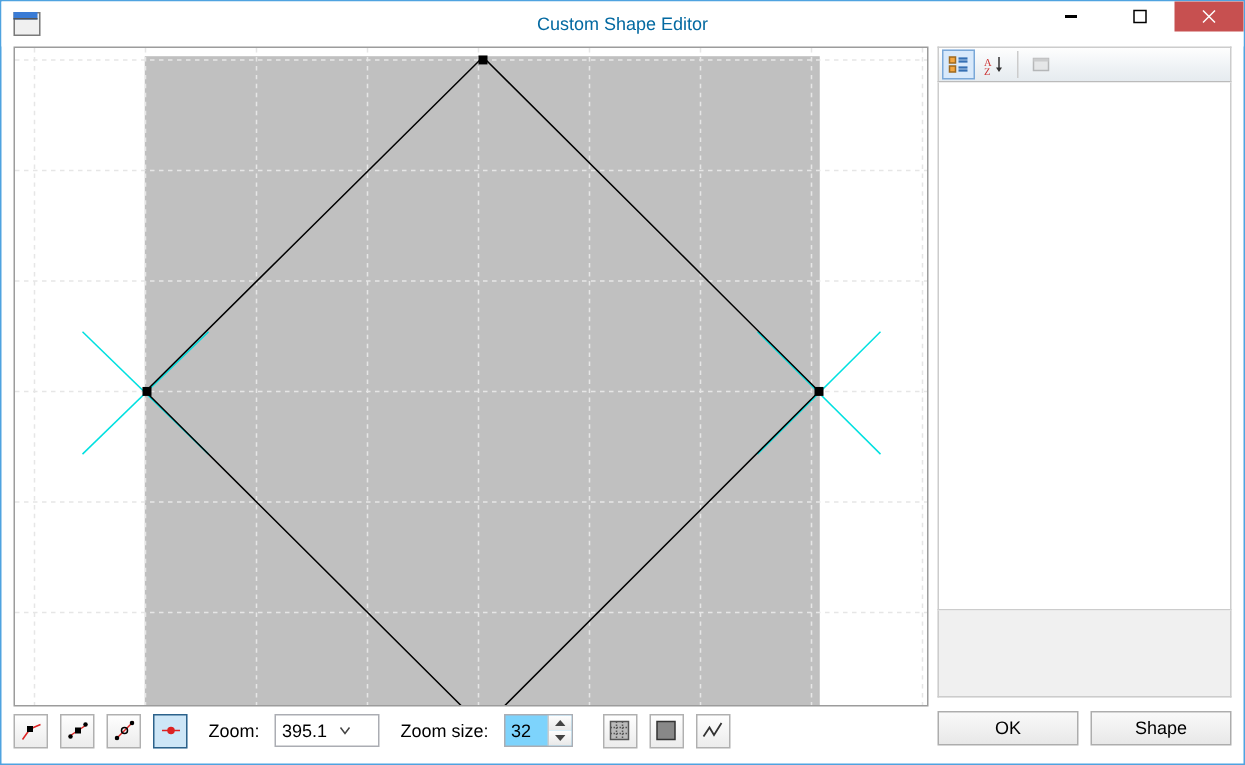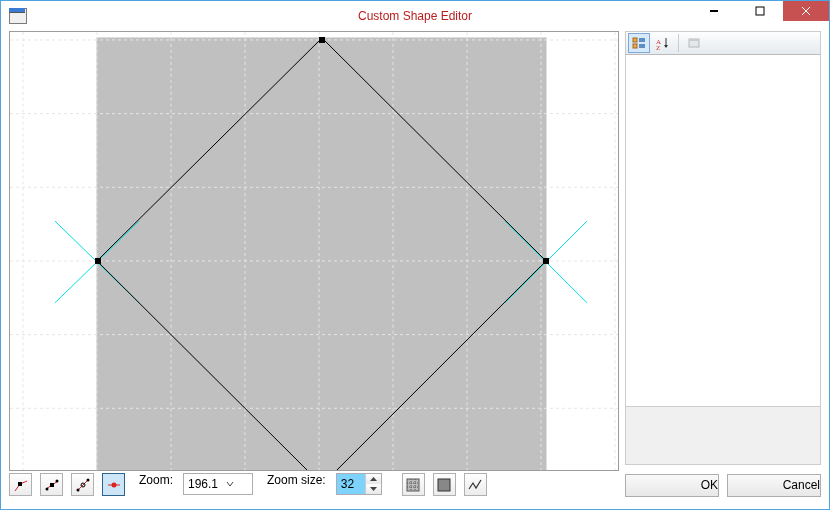--- a/index.html
+++ b/index.html
@@ -2,39 +2,39 @@
 <html><head>
 <meta charset="utf-8">
 <style>
   * { box-sizing: border-box; }
   html, body { margin: 0; padding: 0; font-family: "Segoe UI", Tahoma, sans-serif; font-size: 12px; }
   .window { width: 830px; height: 510px; background: #fff; border: 1px solid #4fa3e0; position: relative; }
   .titlebar { height: 30px; display: flex; align-items: center; position: relative; background: #fff; }
   .app-icon { width: 16px; height: 16px; margin-left: 8px; margin-right: 6px; position: relative; }
   .app-icon::before { content:""; position:absolute; left:0; top:0; width:16px; height:14px; background:#f0f0f0; border:1px solid #7a7a7a; }
   .app-icon::after { content:""; position:absolute; left:0; top:0; width:16px; height:4px; background:#3a7bd5; border-bottom:1px solid #555; }
-  .title { position:absolute; left:0; right:0; text-align:center; font-size:12px; color:#b91c1c; pointer-events:none; }
+  .title { position:absolute; left:0; right:0; text-align:center; font-size:12px; color:#0369a1; pointer-events:none; }
   .win-controls { position:absolute; right:0; top:0; height:22px; display:flex; }
   .win-btn { width:46px; height:20px; display:flex; align-items:center; justify-content:center; border-left: none; }
   .win-btn.close { background:#c75050; color:#fff; width:46px; height:20px; }
   .win-btn.close svg { stroke:#fff; }
   .win-btn svg { stroke:#000; stroke-width:1; }
   .client { position:absolute; left:8px; right:8px; top:30px; bottom:8px; display:flex; flex-direction:row; gap:6px; }
   .left-col { flex:1; display:flex; flex-direction:column; }
   .canvas-wrap { flex:1; border:1px solid #9c9c9c; background:#fff; position:relative; overflow:hidden; }
-  .bottombar { height:28px; display:flex; gap:8px; margin-top:2px; }
+  .bottombar { height:28px; display:flex; align-items:center; gap:8px; margin-top:2px; }
   .right-col { width:196px; display:flex; flex-direction:column; }
   .prop-toolbar { height:24px; border:1px solid #ccc; border-bottom:1px solid #bbb; background:linear-gradient(#fefefe,#eef2f5 60%,#e6ebef); display:flex; align-items:center; padding:0 2px; gap:2px; }
   .prop-toolbar .tb { width:22px; height:20px; display:flex; align-items:center; justify-content:center; border:1px solid transparent; }
   .prop-toolbar .tb.sel { border:1px solid #7aa8d8; background:#d8e9fb; }
   .prop-toolbar .sep { width:1px; height:18px; background:#ccc; margin:0 2px; }
   .prop-grid { flex:1; border:1px solid #ccc; border-top:none; background:#fff; }
   .prop-desc { height:58px; border:1px solid #ccc; border-top:none; background:#f0f0f0; }
   .btn-row { height:32px; display:flex; align-items:center; justify-content:space-between; gap:8px; margin-top:4px; }
-  .btn { height:23px; flex:1; border:1px solid #adadad; background:linear-gradient(#f9f9f9,#e8e8e8); font-size:12px; cursor:pointer; text-align:right; line-height:21px; }
+  .btn { height:23px; flex:1; border:1px solid #adadad; background:linear-gradient(#f9f9f9,#e8e8e8); font-size:12px; cursor:pointer; text-align:center; line-height:21px; }
 
   .tool-btn { width:23px; height:23px; border:1px solid #b0b0b0; background:linear-gradient(#fefefe,#ececec); display:flex; align-items:center; justify-content:center; cursor:pointer; }
   .tool-btn.active { border:1px solid #2c628b; background:#cde6f7; }
   .lbl { font-size:12px; margin-left:6px; margin-right:2px; }
   .combo { height:22px; border:1px solid #abadb3; display:flex; align-items:center; background:#fff; }
   .combo .val { padding:0 4px; min-width:38px; font-size:12px; }
   .combo .arrow { width:16px; height:100%; display:flex; align-items:center; justify-content:center; border-left:none; }
   .spinner { height:22px; display:flex; border:1px solid #abadb3; background:#7dd3fc; }
   .spinner .val { padding:0 4px; min-width:28px; font-size:12px; line-height:20px; }
   .spinner .spins { width:16px; display:flex; flex-direction:column; border-left:1px solid #ccc; }
@@ -125,21 +125,21 @@
         </div>
         <div class="tool-btn active">
           <svg width="16" height="16">
             <line x1="2" y1="8" x2="14" y2="8" stroke="#d22" stroke-width="1"></line>
             <circle cx="8" cy="8" r="2.5" fill="#d22"></circle>
           </svg>
         </div>
 
         <span class="lbl">Zoom:</span>
         <div class="combo" style="width:70px;">
-          <span class="val">196.1</span>
+          <span class="val">395.1</span>
           <span class="arrow">
             <svg width="8" height="8">
                 <path d="M1 2 L4 6 L7 2" fill="none" stroke="#444"></path>
               </svg>
           </span>
         </div>
 
         <span class="lbl">Zoom size:</span>
         <div class="spinner">
           <span class="val">32</span>
@@ -205,18 +205,18 @@
           <svg width="14" height="14">
             <rect x="2" y="3" width="10" height="8" fill="#ddd" stroke="#888"></rect>
             <rect x="2" y="3" width="10" height="2" fill="#aaa"></rect>
           </svg>
         </div>
       </div>
       <div class="prop-grid"></div>
       <div class="prop-desc"></div>
       <div class="btn-row">
         <div class="btn">OK</div>
-        <div class="btn">Cancel</div>
+        <div class="btn">Shape</div>
       </div>
     </div>
   </div>
 
 </div>
 
 </body></html>

